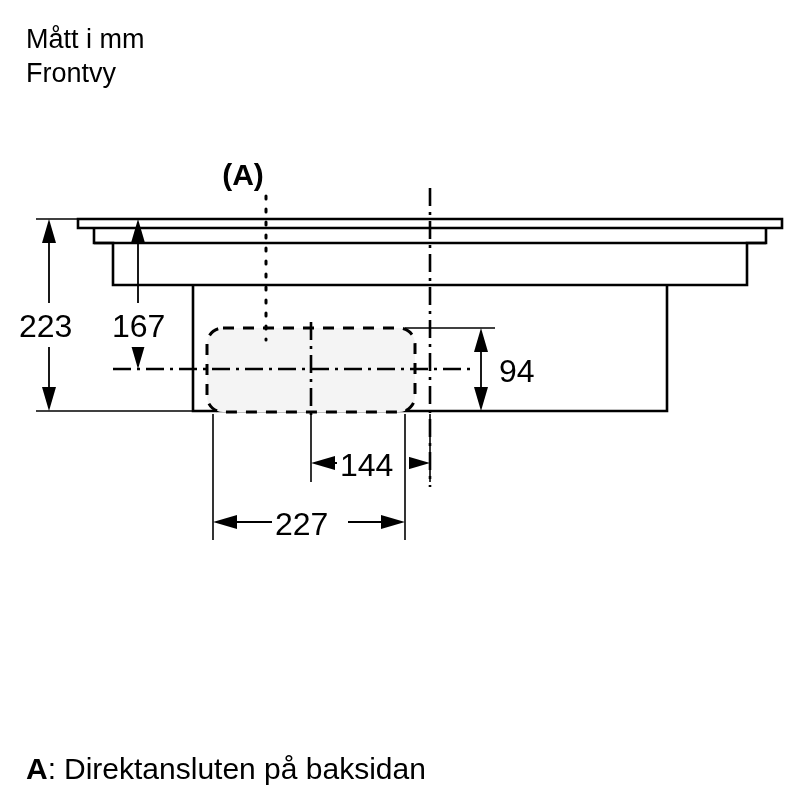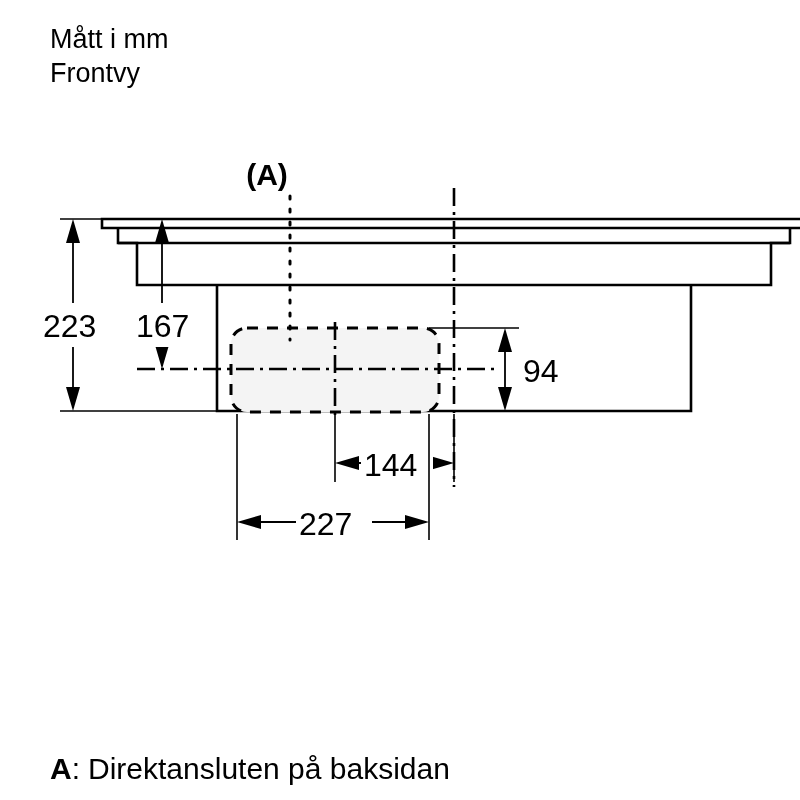--- a/index.html
+++ b/index.html
@@ -14,21 +14,20 @@
     color: #000000;
     position: relative;
     overflow: hidden;
   }
   #drawing-root {
     position: absolute;
     left: 0;
     top: 0;
     width: 716px;
     height: 800px;
-    padding-left: 24px;
   }
   .hdr-text {
     font-family: "Liberation Sans", sans-serif;
     font-size: 27px;
     fill: #000000;
   }
   .dim-text {
     font-family: "Liberation Sans", sans-serif;
     font-size: 32px;
     fill: #000000;

